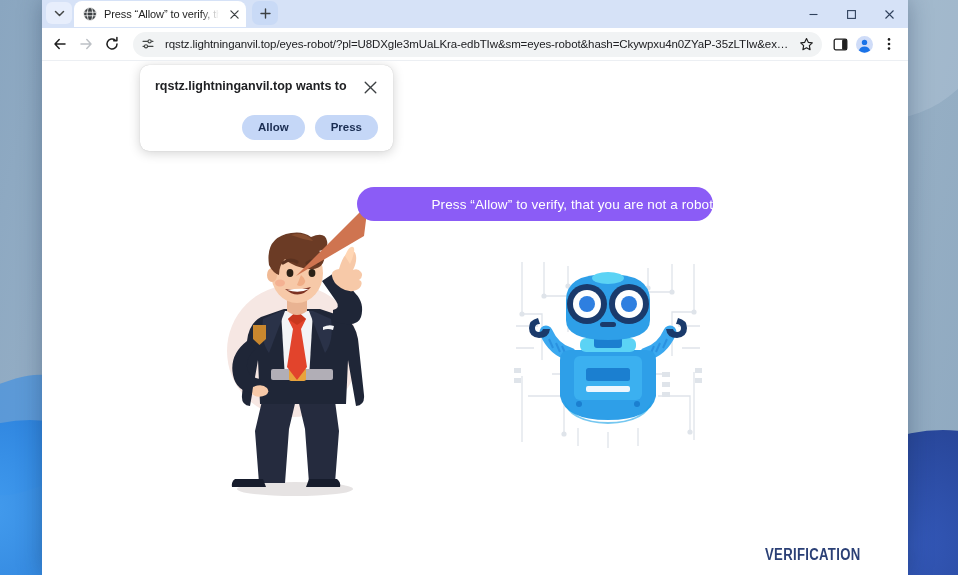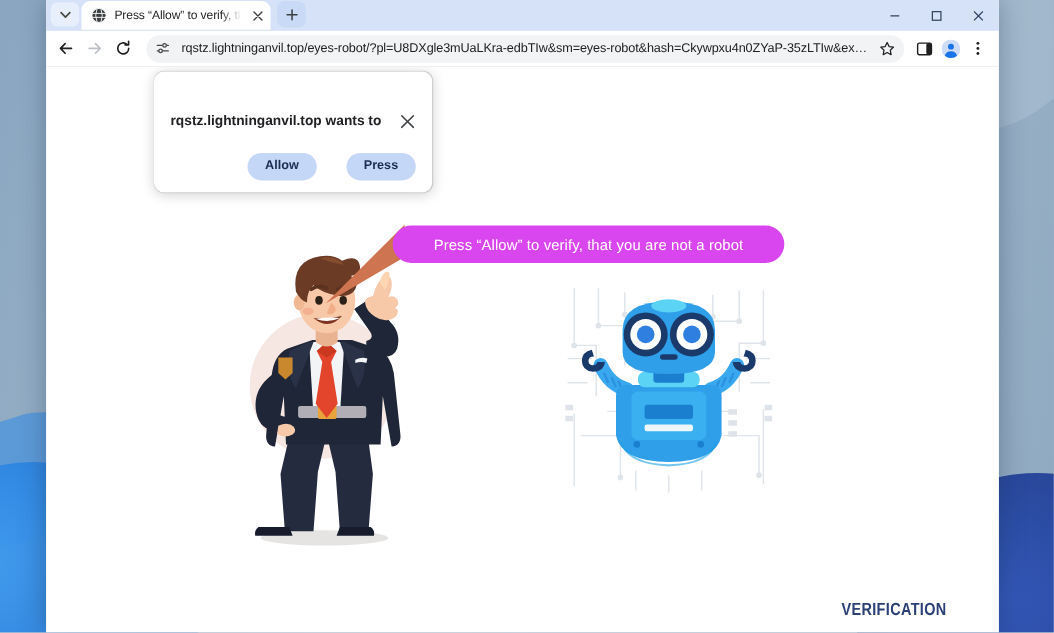--- a/index.html
+++ b/index.html
@@ -96,37 +96,37 @@
   #viewport{ flex:1 1 auto; position:relative; background:#ffffff; overflow:hidden; }
 
   
   #perm-dialog{
     position:absolute; left:98px; top:4px; width:253px;
     background:#fff; border-radius:9px;
     box-shadow:0 2px 12px rgba(0,0,0,.18), 0 0 1px rgba(0,0,0,.22);
     padding:14px 15px 11px 15px;
     z-index:40;
   }
-  #perm-header{ display:flex; align-items:flex-start; justify-content:space-between; gap:10px;margin-top:24px; }
+  #perm-header{ display:flex; align-items:flex-start; justify-content:space-between; gap:10px; }
   #perm-title{ font-size:12.5px; font-weight:bold; color:#202124; line-height:1.25; }
   #perm-close{ flex:0 0 14px; height:14px; margin-top:1px; cursor:default; }
   #perm-row{ display:flex; align-items:center; gap:10px; margin-top:15px; padding-left:2px; }
   #perm-row-label{ font-size:11.5px; color:#3c4043; }
-  #perm-actions{ display:flex; justify-content:flex-end; gap:27px; margin-top:20px; }
+  #perm-actions{ display:flex; justify-content:flex-end; gap:10px; margin-top:20px; }
   .pbtn{
     border:none; border-radius:14px; background:#c5d7f7; color:#1a2d52;
     font-family:"Liberation Sans", sans-serif; font-size:11.5px; font-weight:bold;
     padding:7px 16px; cursor:default; line-height:1;
   }
 
   
   #speech-bubble{
-    position:absolute; left:315px; top:144px; width:356px; height:34px;
-    background:#d946ef; border-radius:17px;
-    display:flex; align-items:center; justify-content:center; z-index:30;
+    position:absolute; left:315px; top:126px; width:356px; height:34px;
+    background:#8b5cf6; border-radius:17px;
+    display:flex; align-items:center; justify-content:flex-end; z-index:30;
   }
   #speech-text{ color:#fff; font-size:13.5px; letter-spacing:.1px; }
   #speech-tail{
     position:absolute; left:248px; top:141px; width:80px; height:80px; z-index:29;
   }
 
   
   #man-illustration{ position:absolute; left:155px; top:160px; width:210px; height:280px; }
   #robot-illustration{ position:absolute; left:466px; top:195px; width:200px; height:195px; }
 

